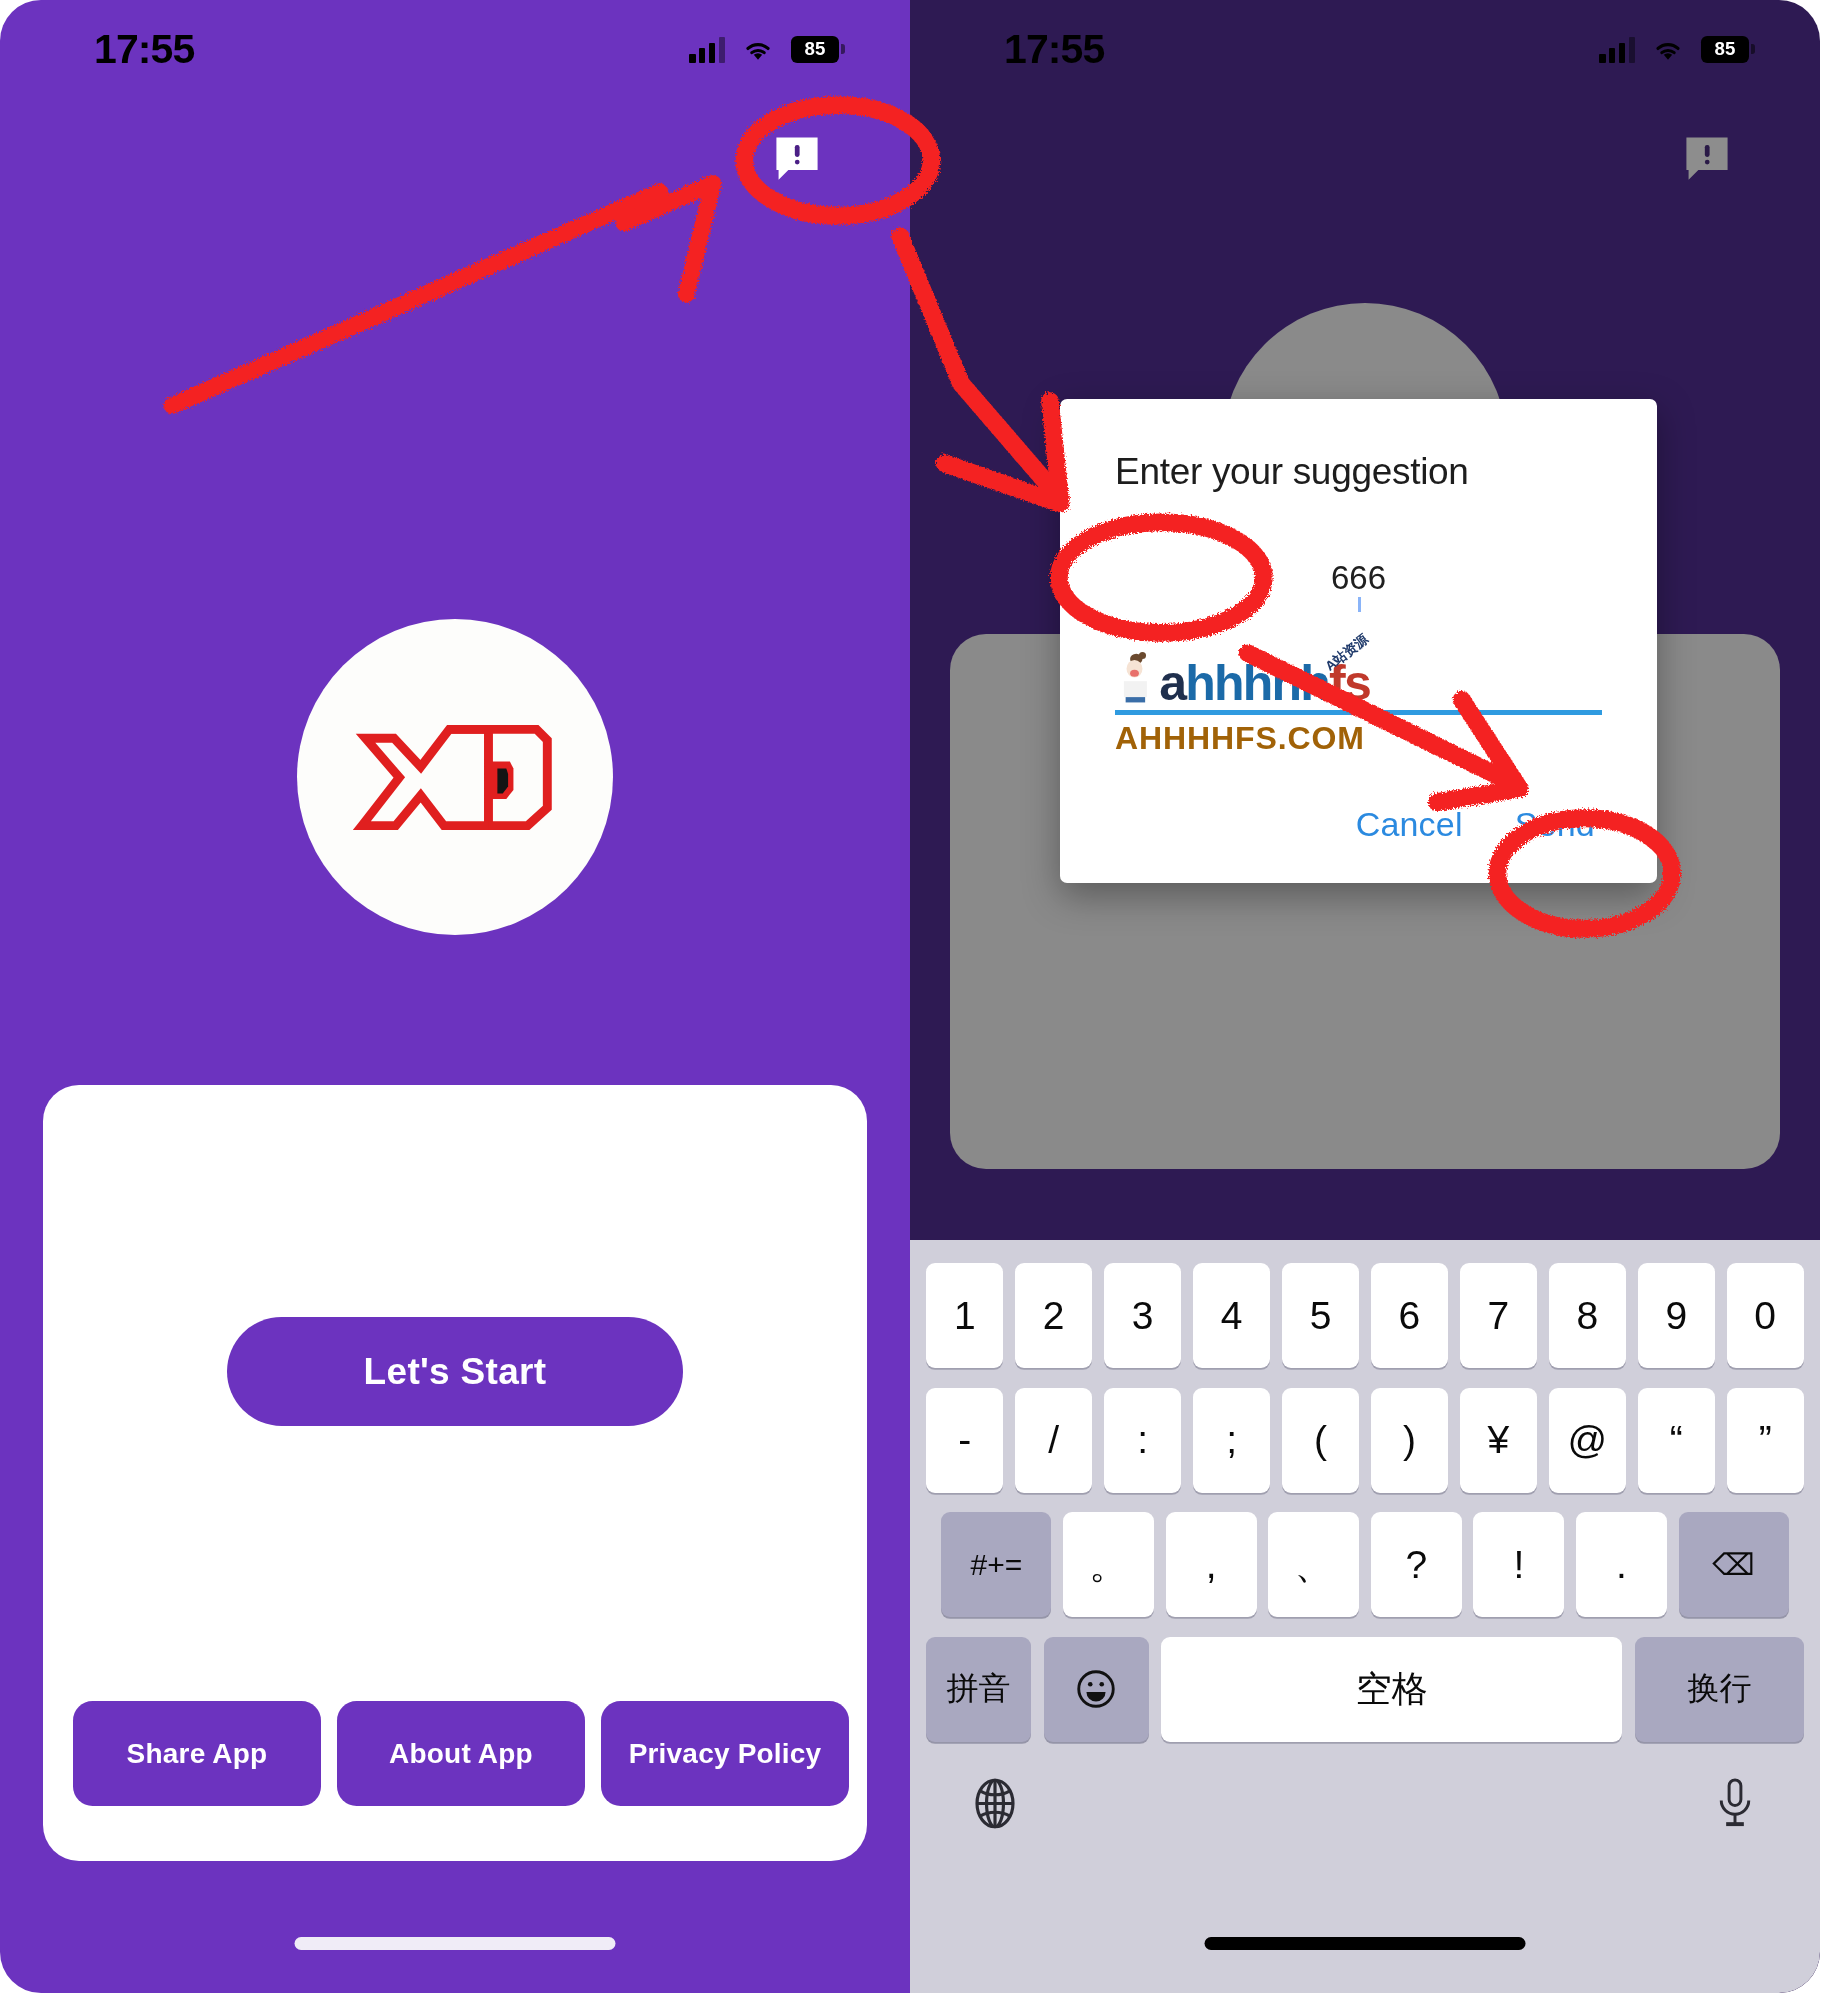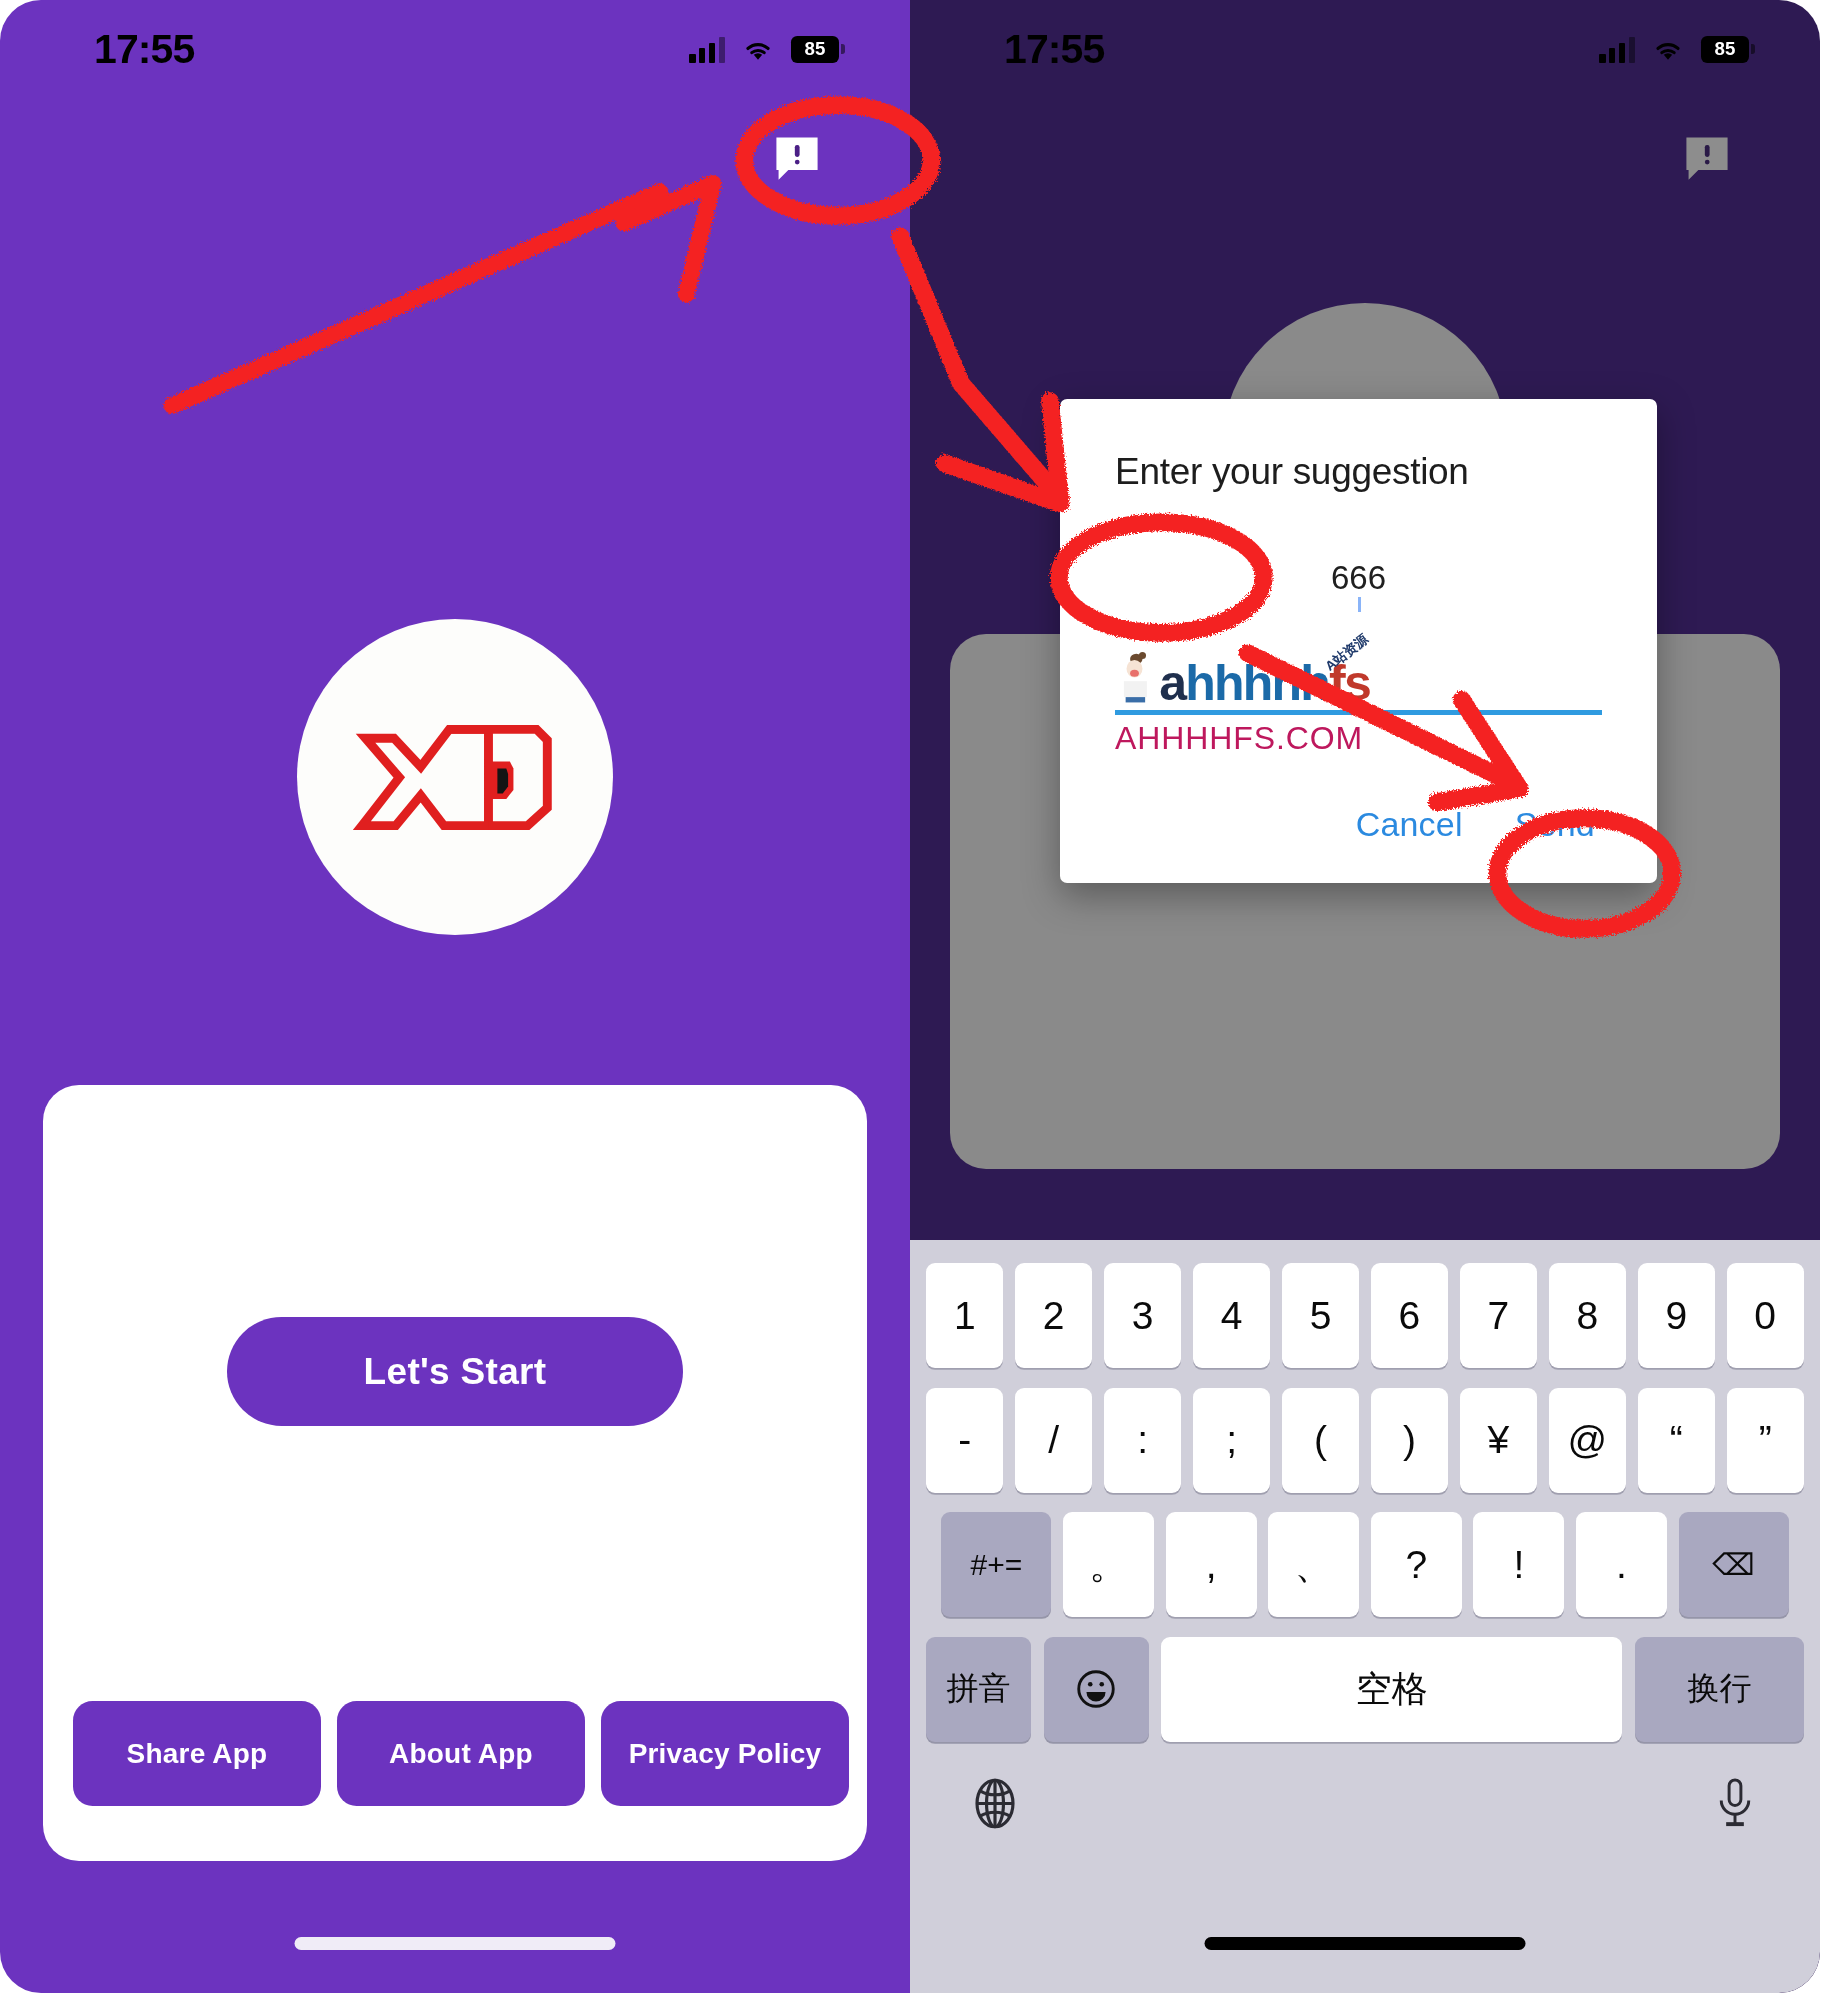--- a/index.html
+++ b/index.html
@@ -204,22 +204,22 @@
     font-size: 13.4px; color: #1f3a6b;
     transform: rotate(-38deg);
     font-weight: 700;
   }
   .wm-line {
     margin-top: 3.6px;
     height: 5.3px; background: #2f9be0; width: 100%;
   }
   .wm-dom {
     margin-top: 5.3px;
-    font-size: 32px; color: #be185d; letter-spacing: 0.9px;
-    font-weight: 400;
+    font-size: 32px; color: #a16207; letter-spacing: 0.9px;
+    font-weight: 700;
   }
   .dlg-actions {
     display: flex; justify-content: flex-end; align-items: center;
     gap: 52px;
     height: 118px;
     padding-right: 7.1px;
   }
   .dlg-btn {
     background: none; border: none;
     color: #2b8ae0;

